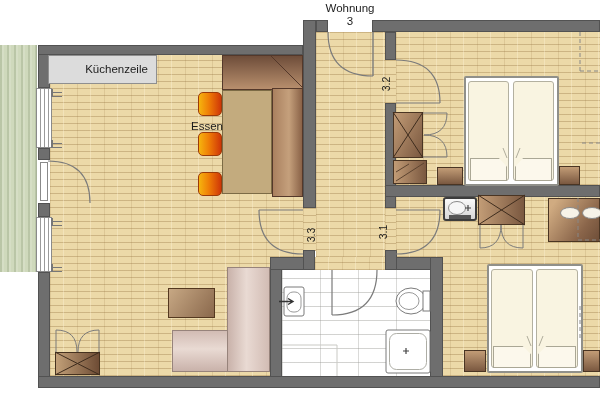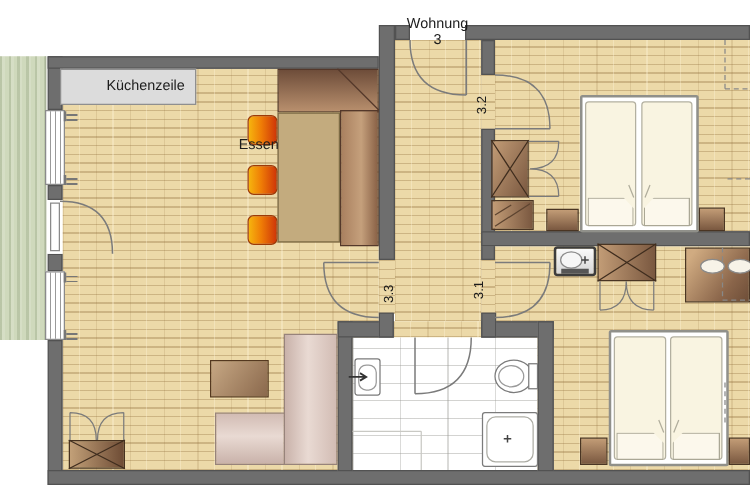--- a/index.html
+++ b/index.html
@@ -164,21 +164,21 @@
     <path d="M468,205 L468,211 M465,208 L471,208" stroke="#444" stroke-width="1.2" fill="none"></path>
     <rect x="449" y="215" width="22" height="4" fill="#555"></rect>
 
     <ellipse cx="570" cy="213" rx="9.5" ry="5.5" fill="#f7f3e8" stroke="#8a8a8a"></ellipse>
     <ellipse cx="592" cy="213" rx="9.5" ry="5.5" fill="#f7f3e8" stroke="#8a8a8a"></ellipse>
 
     <path d="M503,148 L507,158 M520,148 L516,158" stroke="#b0ad9c" stroke-width="1" fill="none"></path>
     <path d="M527,336 L531,346 M543,336 L539,346" stroke="#b0ad9c" stroke-width="1" fill="none"></path>
   </svg>
 
-  <div class="label" style="left:317px;top:13px;width:66px;text-align:center;">
+  <div class="label" style="left:317px;top:2px;width:66px;text-align:center;">
     <div>Wohnung</div>
     <div>3</div>
   </div>
-  <div class="label" style="left:155px;top:110px;padding-left:36px;">Essen</div>
+  <div class="label" style="left:155px;top:120px;padding-left:36px;">Essen</div>
   <div class="vlabel" style="left:373px;top:71px;">3.2</div>
   <div class="vlabel" style="left:298px;top:222px;">3.3</div>
   <div class="vlabel" style="left:370px;top:219px;">3.1</div>
 </div>
 
 </body></html>

